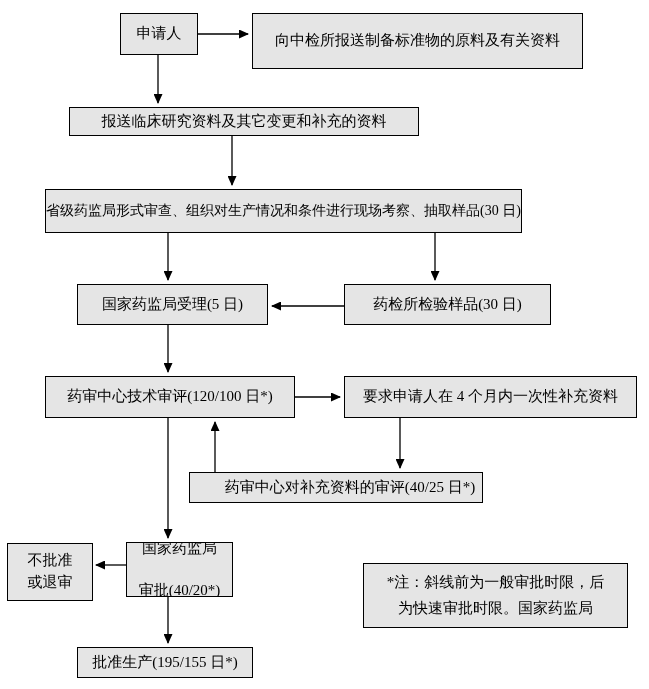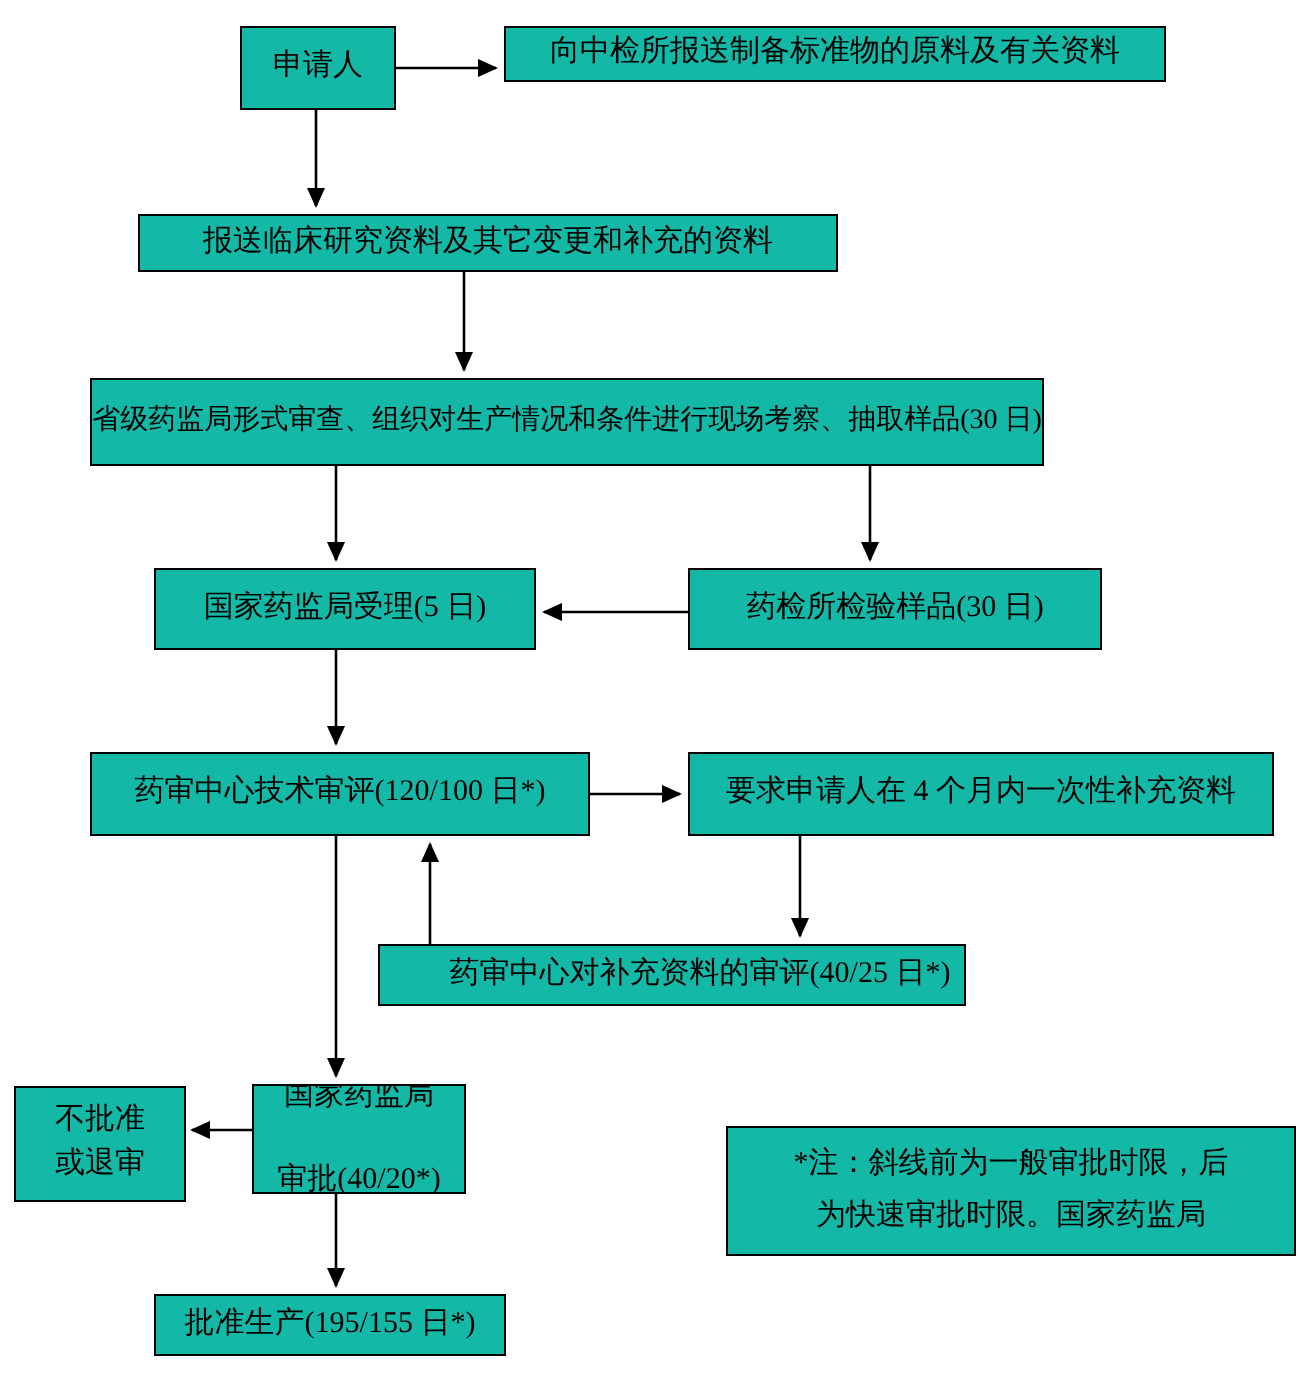--- a/index.html
+++ b/index.html
@@ -12,21 +12,21 @@
     width: 649px;
     height: 689px;
     background: #ffffff;
     font-family: "Liberation Serif", serif;
     color: #000000;
   }
   .box {
     position: absolute;
     box-sizing: border-box;
     border: 1px solid #000000;
-    background: #14b8a6;
+    background: #e5e5e5;
     display: flex;
     flex-direction: column;
     align-items: center;
     justify-content: center;
     font-size: 15px;
     line-height: 1.45;
     white-space: nowrap;
     overflow: hidden;
   }
   .box span { display: block; }
@@ -67,21 +67,21 @@
     <line x1="215" y1="472" x2="215" y2="422" marker-end="url(#arrow)"></line>
     <line x1="400" y1="418" x2="400" y2="468" marker-end="url(#arrow)"></line>
     <line x1="126" y1="565" x2="96" y2="565" marker-end="url(#arrow)"></line>
     <line x1="168" y1="597" x2="168" y2="643" marker-end="url(#arrow)"></line>
   </svg>
 
   <div class="box" style="left:120px; top:13px; width:78px; height:42px;">
     <span>申请人</span>
   </div>
 
-  <div class="box" style="left:252px; top:13px; width:331px; height:28px;">
+  <div class="box" style="left:252px; top:13px; width:331px; height:56px;">
     <span>向中检所报送制备标准物的原料及有关资料</span>
   </div>
 
   <div class="box" style="left:69px; top:107px; width:350px; height:29px;">
     <span>报送临床研究资料及其它变更和补充的资料</span>
   </div>
 
   <div class="box small" style="left:45px; top:189px; width:477px; height:44px;">
     <span>省级药监局形式审查、组织对生产情况和条件进行现场考察、抽取样品(30 日)</span>
   </div>
@@ -113,18 +113,18 @@
 
   <div class="box" style="left:126px; top:542px; width:107px; height:55px;gap:20px;">
     <span>国家药监局</span>
     <span>审批(40/20*)</span>
   </div>
 
   <div class="box" style="left:77px; top:647px; width:176px; height:31px;">
     <span>批准生产(195/155 日*)</span>
   </div>
 
-  <div class="box" style="left:363px; top:563px; width:285px; height:65px; line-height:1.7;">
+  <div class="box" style="left:363px; top:563px; width:265px; height:65px; line-height:1.7;">
     <span>*注：斜线前为一般审批时限，后</span>
     <span>为快速审批时限。国家药监局</span>
   </div>
 
 </div>
 
 </body></html>

